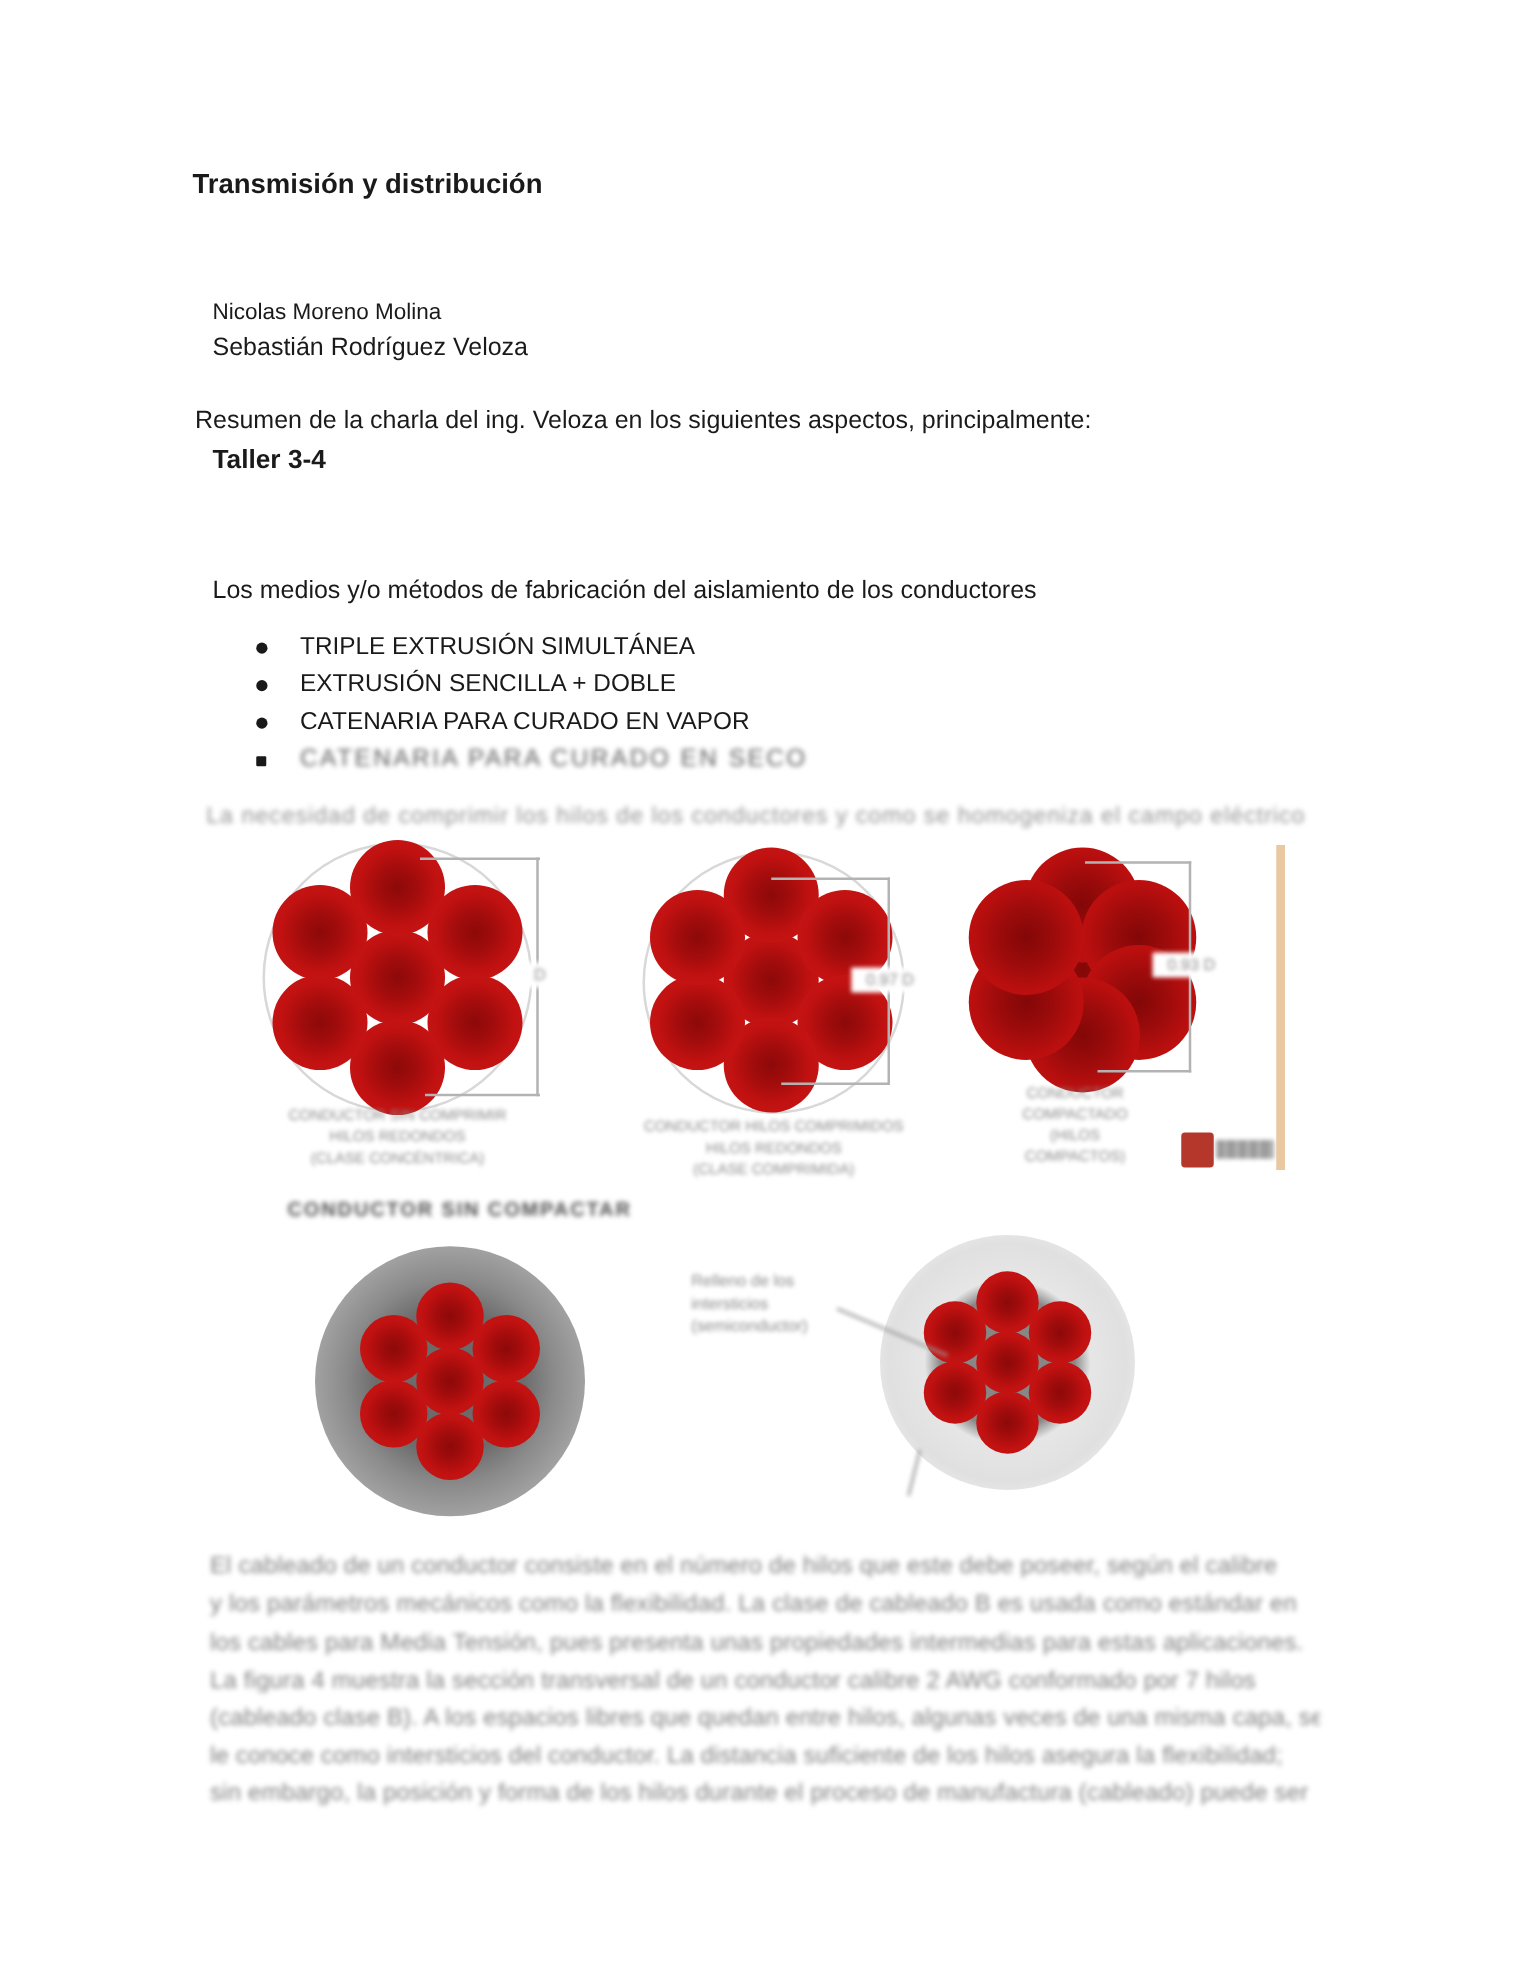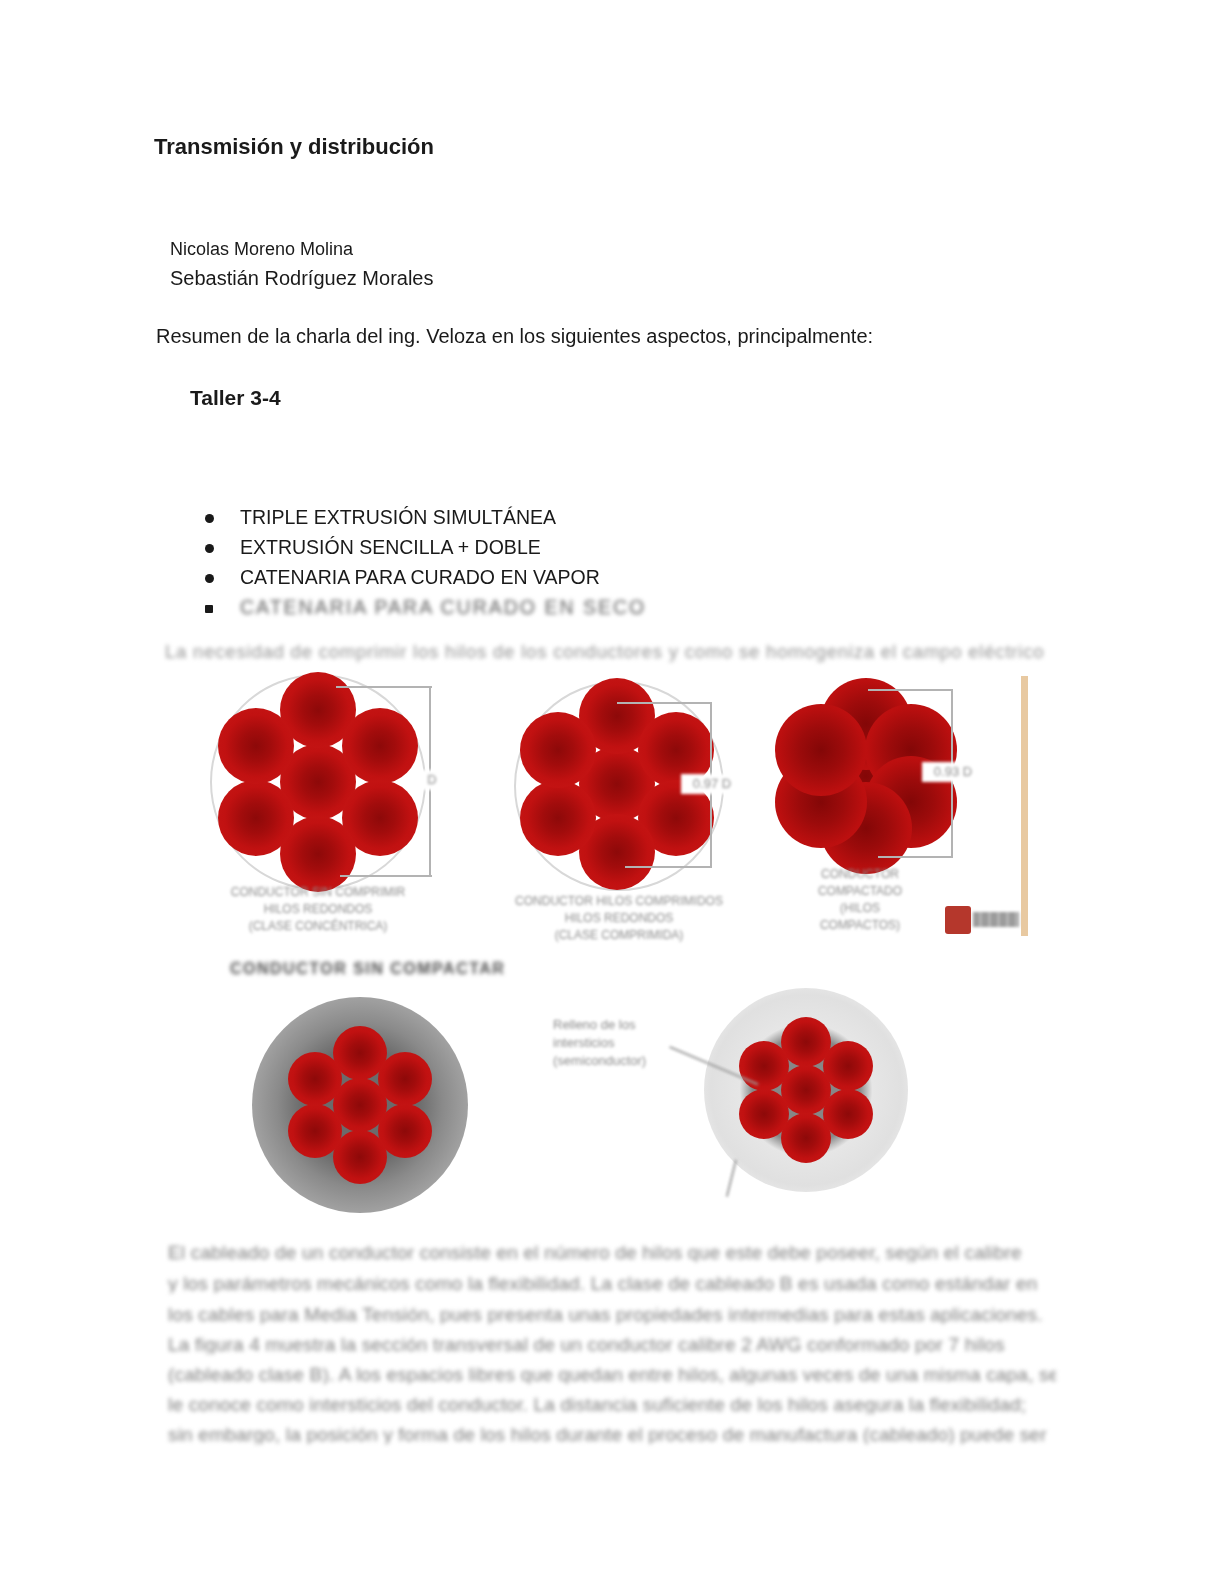--- a/index.html
+++ b/index.html
@@ -11,21 +11,21 @@
     font-family:"Liberation Sans", sans-serif;
     color:#1a1a1a;
     overflow:hidden;
   }
   .abs{position:absolute;}
   .t-title{left:154px;top:134px;font-size:22px;font-weight:bold;}
   .t-sub{left:170px;top:186px;font-size:22px;font-style:italic;}
   .t-author1{left:170px;top:239px;font-size:18px;}
   .t-author2{left:170px;top:267px;font-size:20px;}
   .t-intro{left:156px;top:325px;font-size:20px;}
-  .t-taller{left:170px;top:386px;font-size:21px;font-weight:bold;margin-left:20px;}
+  .t-taller{left:170px;top:356px;font-size:21px;font-weight:bold;}
   .t-lead{left:170px;top:461px;font-size:20px;}
 
   .bullet-row{left:205px;height:24px;}
   .bullet-marker{position:absolute;left:0;top:8px;width:9px;height:9px;background:#191919;border-radius:50%;}
   .bullet-marker.square{border-radius:1px;width:8px;height:8px;top:9px;}
   .bullet-label{position:absolute;left:35px;top:0;font-size:19.5px;white-space:nowrap;}
 
   
   .blur-sm{filter:blur(1.6px);}
   .blur-md{filter:blur(2.2px);}
@@ -57,23 +57,24 @@
 
   .para-line{left:168px;width:888px;height:20px;font-size:19px;letter-spacing:.2px;color:var(--paragraph_text);white-space:nowrap;overflow:hidden;}
 </style>
 </head>
 <body>
 
 <div class="page">
 
   <div class="abs t-title">Transmisión y distribución</div>
   <div class="abs t-author1">Nicolas Moreno Molina</div>
-  <div class="abs t-author2">Sebastián Rodríguez Morales</div>
+  <div class="abs t-author2">Sebastián Rodríguez Veloza</div>
   <div class="abs t-intro">Resumen de la charla del ing. Veloza en los siguientes aspectos, principalmente:</div>
   <div class="abs t-taller">Taller 3-4</div>
+  <div class="abs t-lead">Los medios y/o métodos de fabricación del aislamiento de los conductores</div>
 
   <div class="abs bullet-row" style="top:506px;">
     <span class="bullet-marker"></span>
     <span class="bullet-label">TRIPLE EXTRUSIÓN SIMULTÁNEA</span>
   </div>
   <div class="abs bullet-row" style="top:536px;">
     <span class="bullet-marker"></span>
     <span class="bullet-label">EXTRUSIÓN SENCILLA + DOBLE</span>
   </div>
   <div class="abs bullet-row" style="top:566px;">

